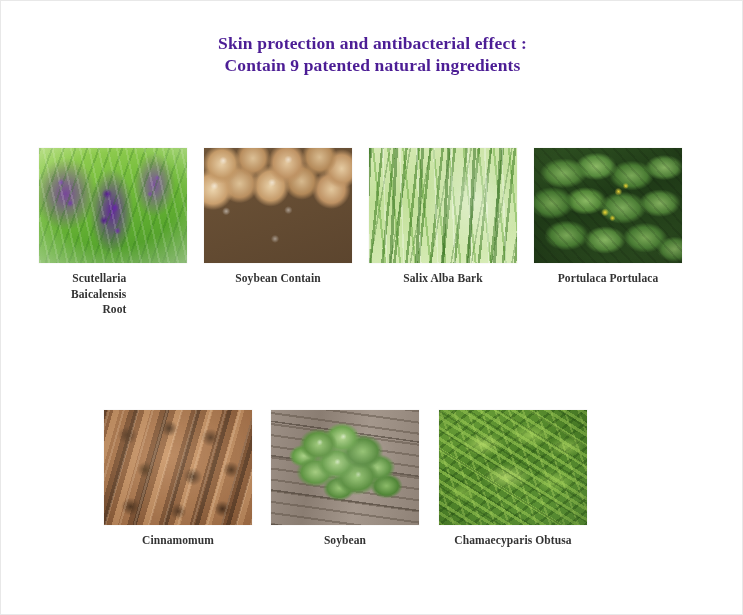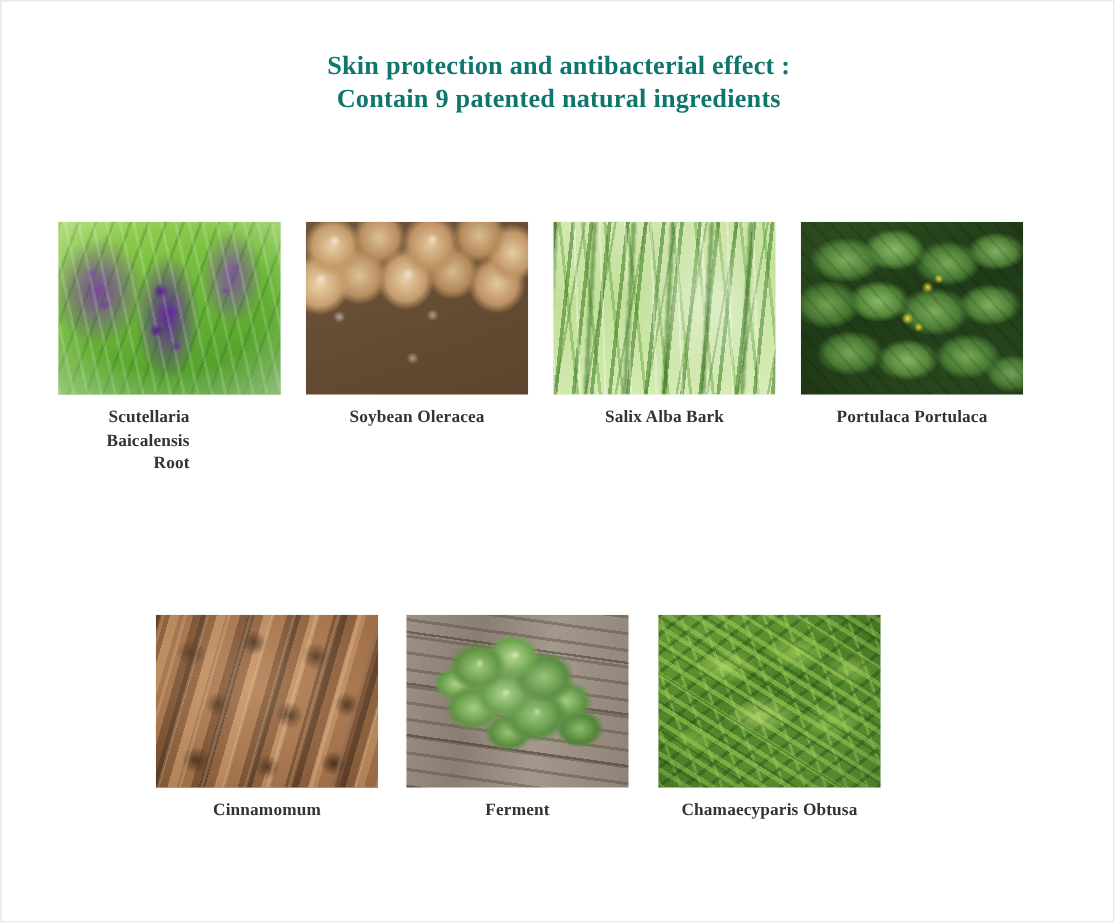--- a/index.html
+++ b/index.html
@@ -24,21 +24,21 @@
     overflow: hidden;
   }
 
   
   .title-block {
     position: absolute;
     left: 0;
     top: 31px;
     width: 743px;
     text-align: center;
-    color: #0f766e;
+    color: #4c1d95;
     font-weight: bold;
     font-size: 17.5px;
     line-height: 22px;
     letter-spacing: 0.15px;
   }
   .title-line { display: block; white-space: pre; }
 
   
   .row { position: absolute; left: 0; width: 743px; }
   .row-1 { top: 147px; }
@@ -318,21 +318,21 @@
 Baicalensis
 Root</div>
     </div>
 
     <div class="cell" style="left:203px;">
       <div class="photo p-soybean">
         <div class="layer l1"></div>
           <div class="layer l2"></div>
           <div class="layer l3"></div>
       </div>
-      <div class="caption cap-center">Soybean Oleracea</div>
+      <div class="caption cap-center">Soybean Contain</div>
     </div>
 
     <div class="cell" style="left:368px;border-radius:23px;">
       <div class="photo p-salix">
         <div class="layer l1"></div>
           <div class="layer l2"></div>
           <div class="layer l3"></div>
       </div>
       <div class="caption cap-center">Salix Alba Bark</div>
     </div>
@@ -358,21 +358,21 @@
       </div>
       <div class="caption cap-center">Cinnamomum</div>
     </div>
 
     <div class="cell" style="left:270px;">
       <div class="photo p-origanum">
         <div class="layer l1"></div>
           <div class="layer l2"></div>
           <div class="layer l3"></div>
       </div>
-      <div class="caption cap-center">Ferment</div>
+      <div class="caption cap-center">Soybean</div>
     </div>
 
     <div class="cell" style="left:438px;">
       <div class="photo p-chamaecyparis">
         <div class="layer l1"></div>
           <div class="layer l2"></div>
           <div class="layer l3"></div>
       </div>
       <div class="caption cap-center">Chamaecyparis Obtusa</div>
     </div>

